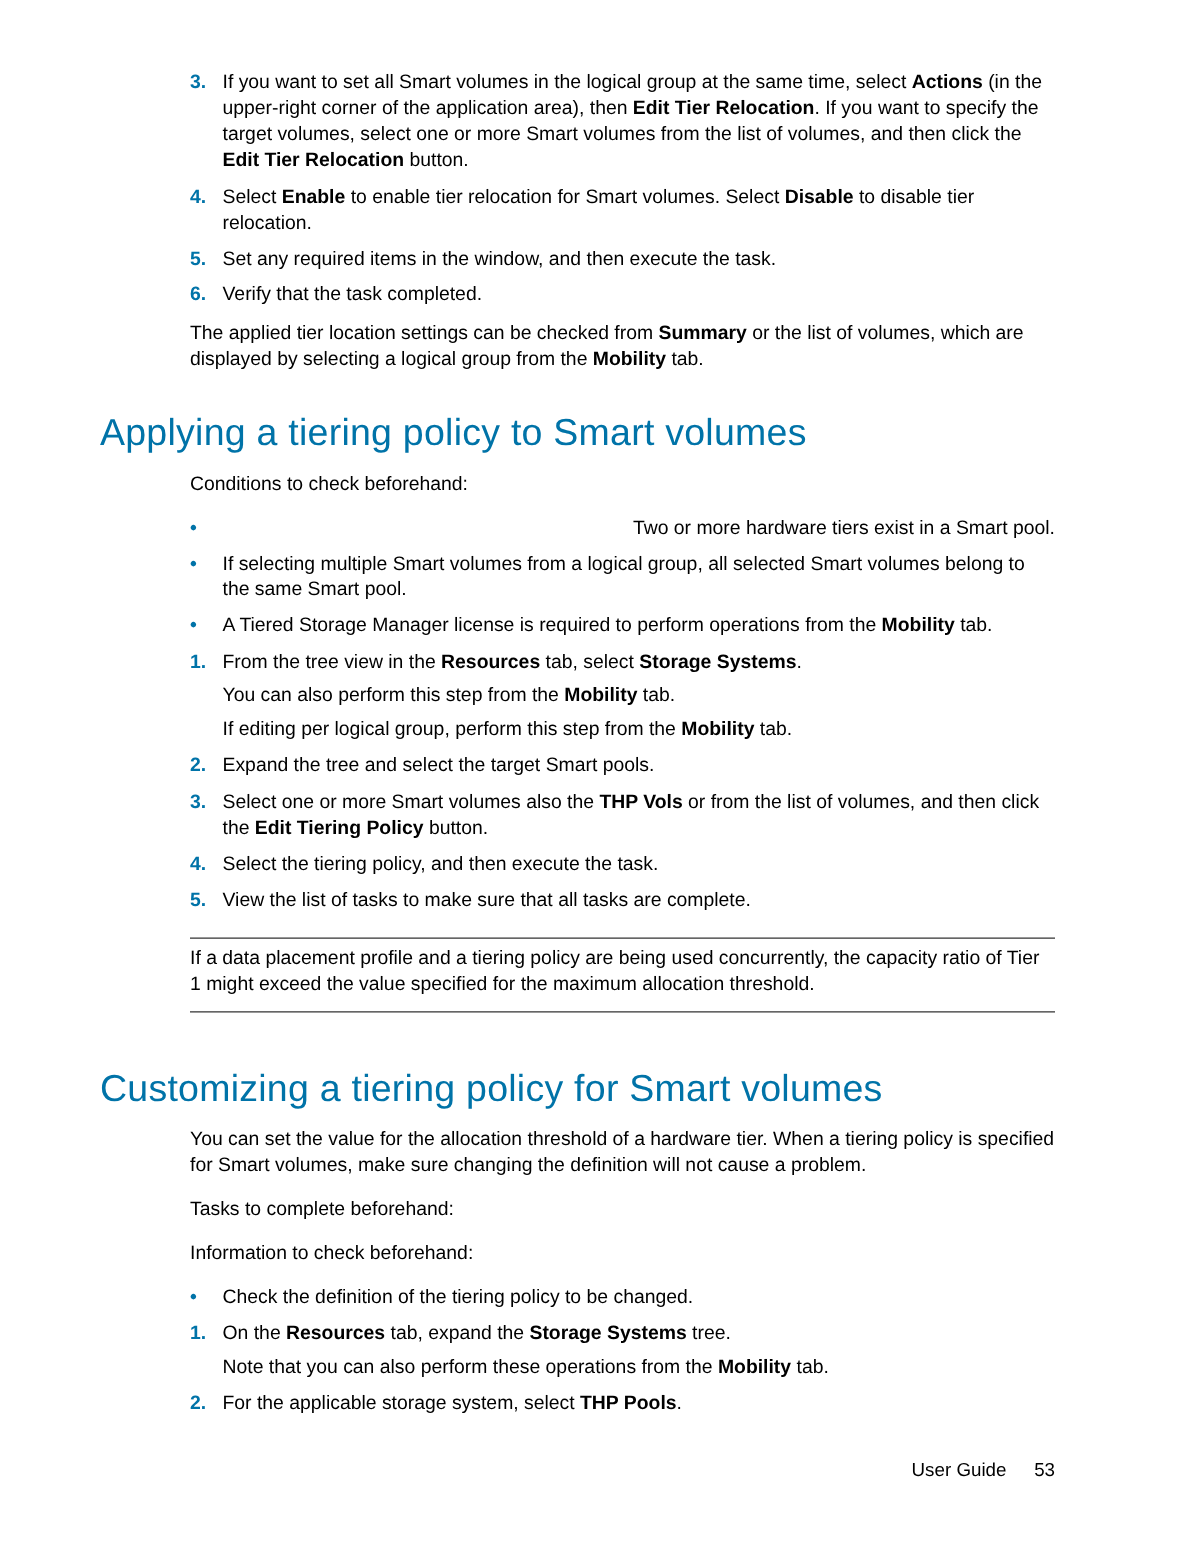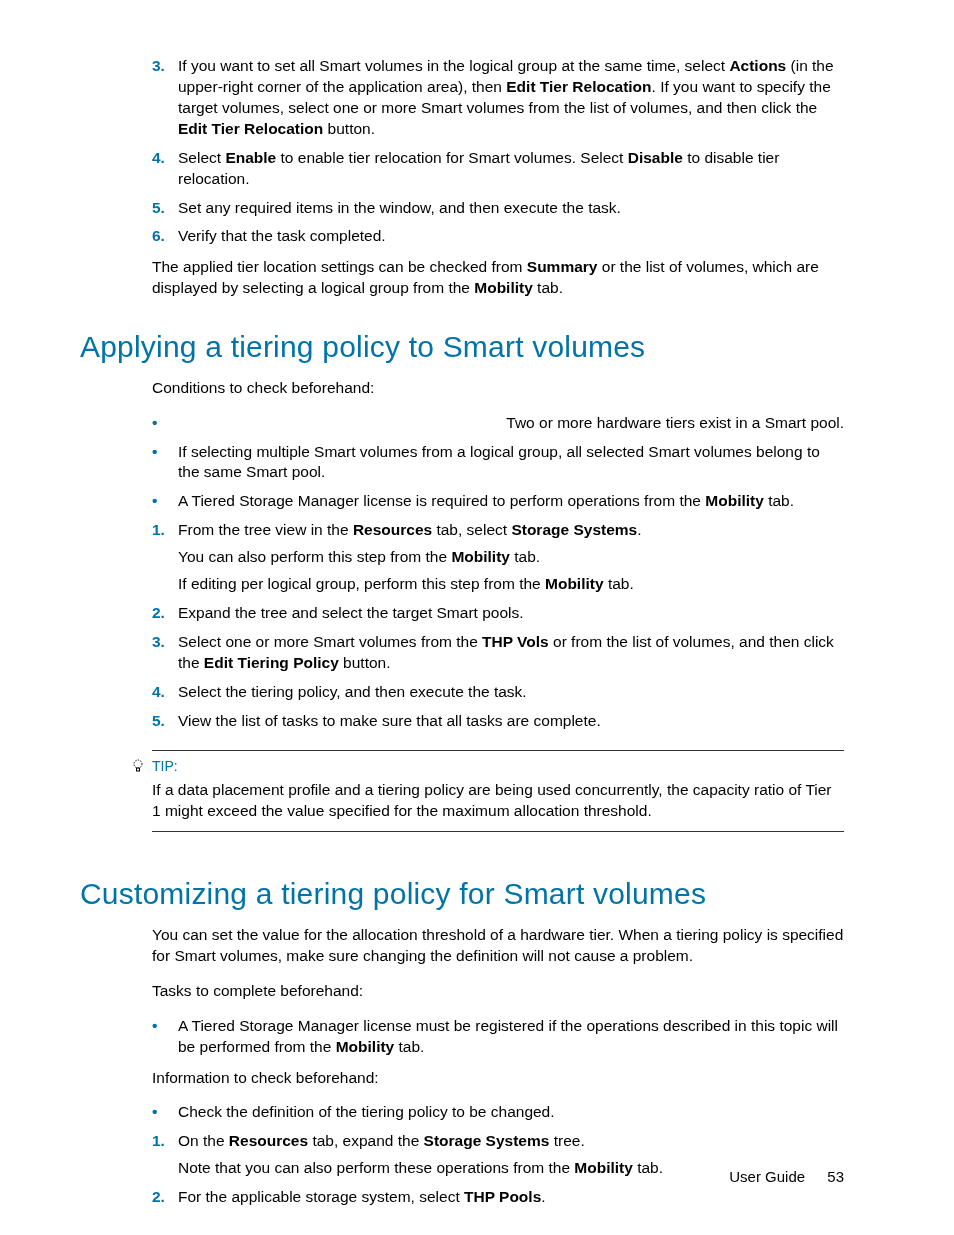--- a/index.html
+++ b/index.html
@@ -151,55 +151,41 @@
         <li>
           <span class="num">1.</span>
           <div class="body"><span>From the tree view in the </span><span class="bold">Resources</span><span> tab, select </span><span class="bold">Storage Systems</span><span>.</span><div class="sub"><span>You can also perform this step from the </span><span class="bold">Mobility</span><span> tab.</span></div><div class="sub"><span>If editing per logical group, perform this step from the </span><span class="bold">Mobility</span><span> tab.</span></div></div>
         </li>
         <li>
           <span class="num">2.</span>
           <div class="body"><span>Expand the tree and select the target Smart pools.</span></div>
         </li>
         <li>
           <span class="num">3.</span>
-          <div class="body"><span>Select one or more Smart volumes from the </span><span class="bold">THP Vols</span><span> or from the list of volumes, and then click the </span><span class="bold">Edit Tiering Policy</span><span> button.</span></div>
+          <div class="body"><span>Select one or more Smart volumes also the </span><span class="bold">THP Vols</span><span> or from the list of volumes, and then click the </span><span class="bold">Edit Tiering Policy</span><span> button.</span></div>
         </li>
         <li>
           <span class="num">4.</span>
           <div class="body"><span>Select the tiering policy, and then execute the task.</span></div>
         </li>
         <li>
           <span class="num">5.</span>
           <div class="body"><span>View the list of tasks to make sure that all tasks are complete.</span></div>
         </li>
       </ol>
 
     <div class="tipbox">
-      <div class="tip-head">
-        <span class="icon">
-          <svg width="16" height="16" viewBox="0 0 16 16">
-            <circle cx="8" cy="6" r="4" fill="none" stroke="#000" stroke-width="1" stroke-dasharray="1.3 1.3"></circle>
-            <rect x="6.5" y="10" width="3" height="3" fill="none" stroke="#000" stroke-width="1"></rect>
-          </svg>
-        </span>
-        <span class="label">TIP:</span>
-      </div>
       <div class="tip-body">If a data placement profile and a tiering policy are being used concurrently, the capacity ratio of Tier 1 might exceed the value specified for the maximum allocation threshold.</div>
     </div>
   </div>
 
   <h2 class="section" style="margin-top:42px;">Customizing a tiering policy for Smart volumes</h2>
   <div class="content-block">
     <div class="para" style="margin-top:4px;">You can set the value for the allocation threshold of a hardware tier. When a tiering policy is specified for Smart volumes, make sure changing the definition will not cause a problem.</div>
     <div class="para">Tasks to complete beforehand:</div>
-    <ul class="bullets">
-        <li>
-          <div style="flex: 1 1 0%;"><span>A Tiered Storage Manager license must be registered if the operations described in this topic will be performed from the </span><span class="bold">Mobility</span><span> tab.</span></div>
-        </li>
-      </ul>
     <div class="para">Information to check beforehand:</div>
     <ul class="bullets">
         <li>
           <div style="flex: 1 1 0%;"><span>Check the definition of the tiering policy to be changed.</span></div>
         </li>
       </ul>
     <ol class="numbered">
         <li>
           <span class="num">1.</span>
           <div class="body"><span>On the </span><span class="bold">Resources</span><span> tab, expand the </span><span class="bold">Storage Systems</span><span> tree.</span><div class="sub"><span>Note that you can also perform these operations from the </span><span class="bold">Mobility</span><span> tab.</span></div></div>

